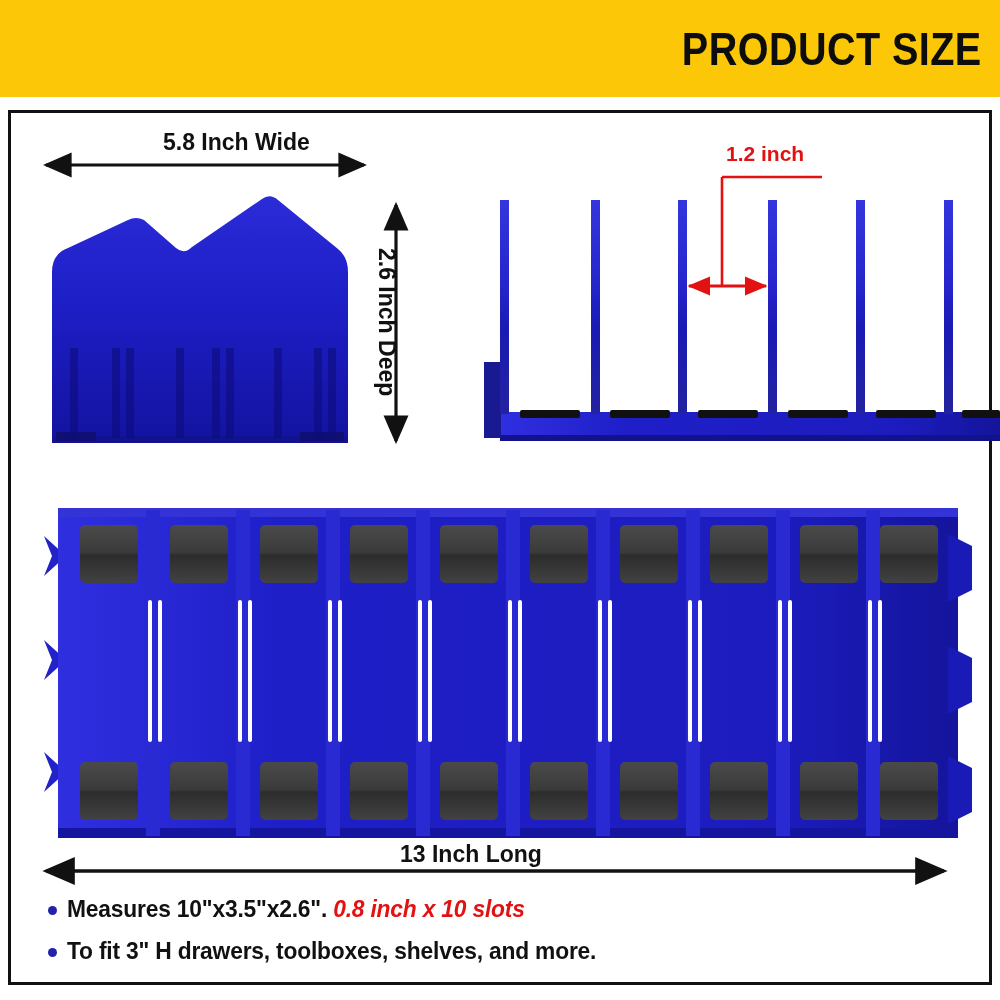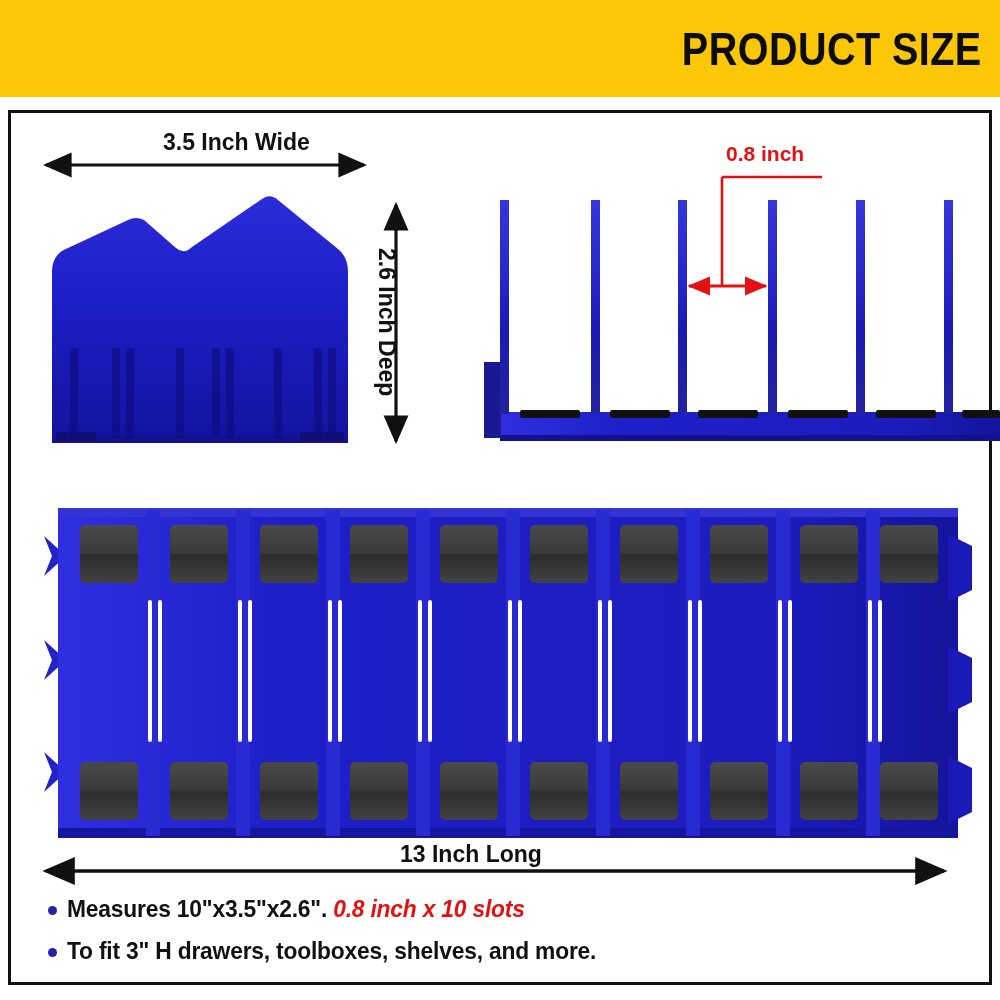--- a/index.html
+++ b/index.html
@@ -284,25 +284,25 @@
           <rect x="878" y="600" width="4" height="142" rx="2"></rect>
         </g>
       </g>
 
       <g>
         <line x1="46" y1="871" x2="944" y2="871" stroke="#111111" stroke-width="3.6" marker-start="url(#arrHeadL)" marker-end="url(#arrHeadR)"></line>
       </g>
     </g>
   </svg>
 
-  <div class="dim-label" style="left:163px;top:129px;font-size:23px;">3.5 Inch Wide</div>
+  <div class="dim-label" style="left:163px;top:129px;font-size:23px;">5.8 Inch Wide</div>
 
   <div class="dim-label" style="left:400px;top:248px;font-size:23px;transform:rotate(90deg);transform-origin:left top;">2.6 Inch Deep</div>
 
-  <div class="dim-label" style="left:726px;top:142px;font-size:21px;color:#e21212;">0.8 inch</div>
+  <div class="dim-label" style="left:726px;top:142px;font-size:21px;color:#e21212;">1.2 inch</div>
 
   <div class="dim-label" style="left:400px;top:841px;font-size:23px;">13 Inch Long</div>
 
   <div class="bullet-list">
     <div class="bullet-row">
       <span class="bullet-dot" style="background: rgb(35, 35, 168);"></span>
       <span class="bullet-text">
         <span>Measures 10"x3.5"x2.6". </span><span class="bullet-em" style="color: rgb(226, 18, 18);">0.8 inch x 10 slots</span>
       </span>
     </div>

